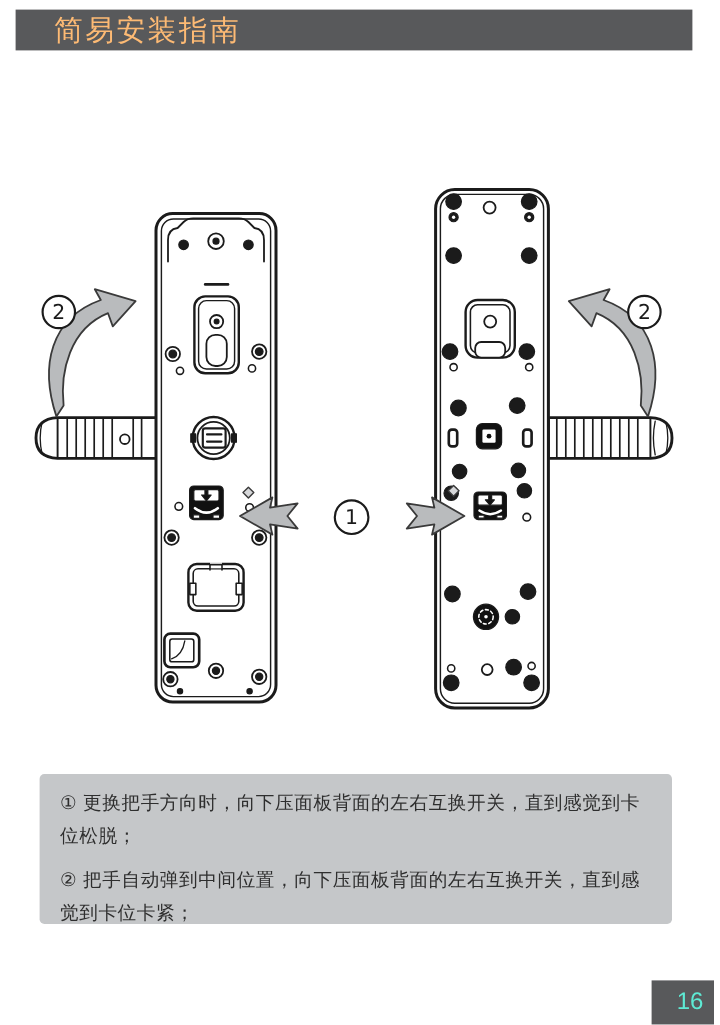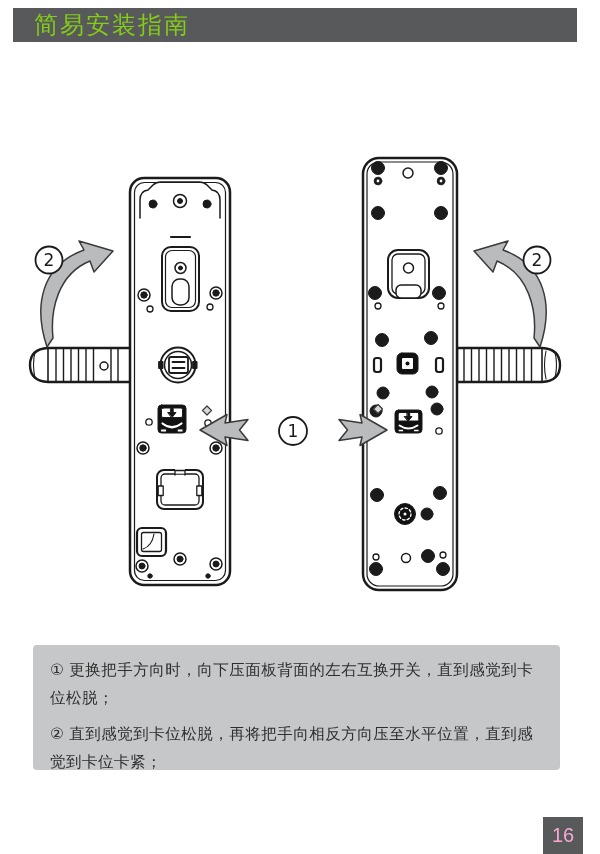--- a/index.html
+++ b/index.html
@@ -2,39 +2,40 @@
 <html><head>
 <meta charset="utf-8">
 <style>
   html,body{margin:0;padding:0;background:#ffffff;}
   .page{
     position:relative;width:600px;height:854px;background:#ffffff;
     font-family:"Liberation Sans","DejaVu Sans",sans-serif;overflow:hidden;
   }
   .header-bar{
     position:absolute;left:13px;top:8px;width:564px;height:34px;
-    background:#58595b;color:#84cc16;display:flex;align-items:center;
-    padding-left:21px;box-sizing:border-box;font-size:24px;letter-spacing:2px;
+    background:#58595b;color:#fdba74;display:flex;align-items:center;
+    padding-left:32px;box-sizing:border-box;font-size:24px;letter-spacing:2px;
   }
   .section-title{
     position:absolute;left:22px;top:62px;font-size:22px;font-weight:bold;
     color:#111111;letter-spacing:1px;
   }
   .diagram{position:absolute;left:0;top:140px;}
   .diagram text{font-family:"DejaVu Sans","Liberation Sans",sans-serif;font-size:17px;fill:#1b1b1b;}
   .note-box{
     position:absolute;left:33px;top:645px;width:527px;height:125px;
     background:#c5c7c9;border-radius:4px;box-sizing:border-box;
     padding:11px 17px;color:#2e2e2e;
   }
   .note-box p{margin:0 0 8px 0;font-size:15.5px;line-height:28px;letter-spacing:0.5px;}
   .page-badge{
     position:absolute;left:543px;top:817px;width:40px;height:37px;
-    background:#58595b;color:#f9a8d4;display:flex;align-items:center;justify-content:center;
+    background:#58595b;color:#5eead4;display:flex;align-items:center;justify-content:center;
     font-size:20px;
+    padding-left:12px;
   }
 </style>
 </head>
 <body>
 
 <div class="page">
 
   <div class="header-bar">
     <span>简易安装指南</span>
   </div>
@@ -243,20 +244,20 @@
       <path d="M378,264.5 L382.5,269 L378,273.5 L373.5,269 Z" fill="#d7d8da" stroke="#3a3a3a" stroke-width="1.2"></path>
     </g>
     <g>
       <circle cx="293" cy="291" r="14" fill="#ffffff" stroke="#1b1b1b" stroke-width="1.8"></circle>
       <text x="293" y="297" text-anchor="middle">1</text>
     </g>
   </svg>
 
   <div class="note-box">
     <p>① 更换把手方向时，向下压面板背面的左右互换开关，直到感觉到卡位松脱；</p>
-    <p>② 直到感觉到卡位松脱，再将把手向相反方向压至水平位置，直到感觉到卡位卡紧；</p>
+    <p>② 把手自动弹到中间位置，向下压面板背面的左右互换开关，直到感觉到卡位卡紧；</p>
   </div>
 
   <div class="page-badge">
     <span>16</span>
   </div>
 
 </div>
 
 </body></html>

